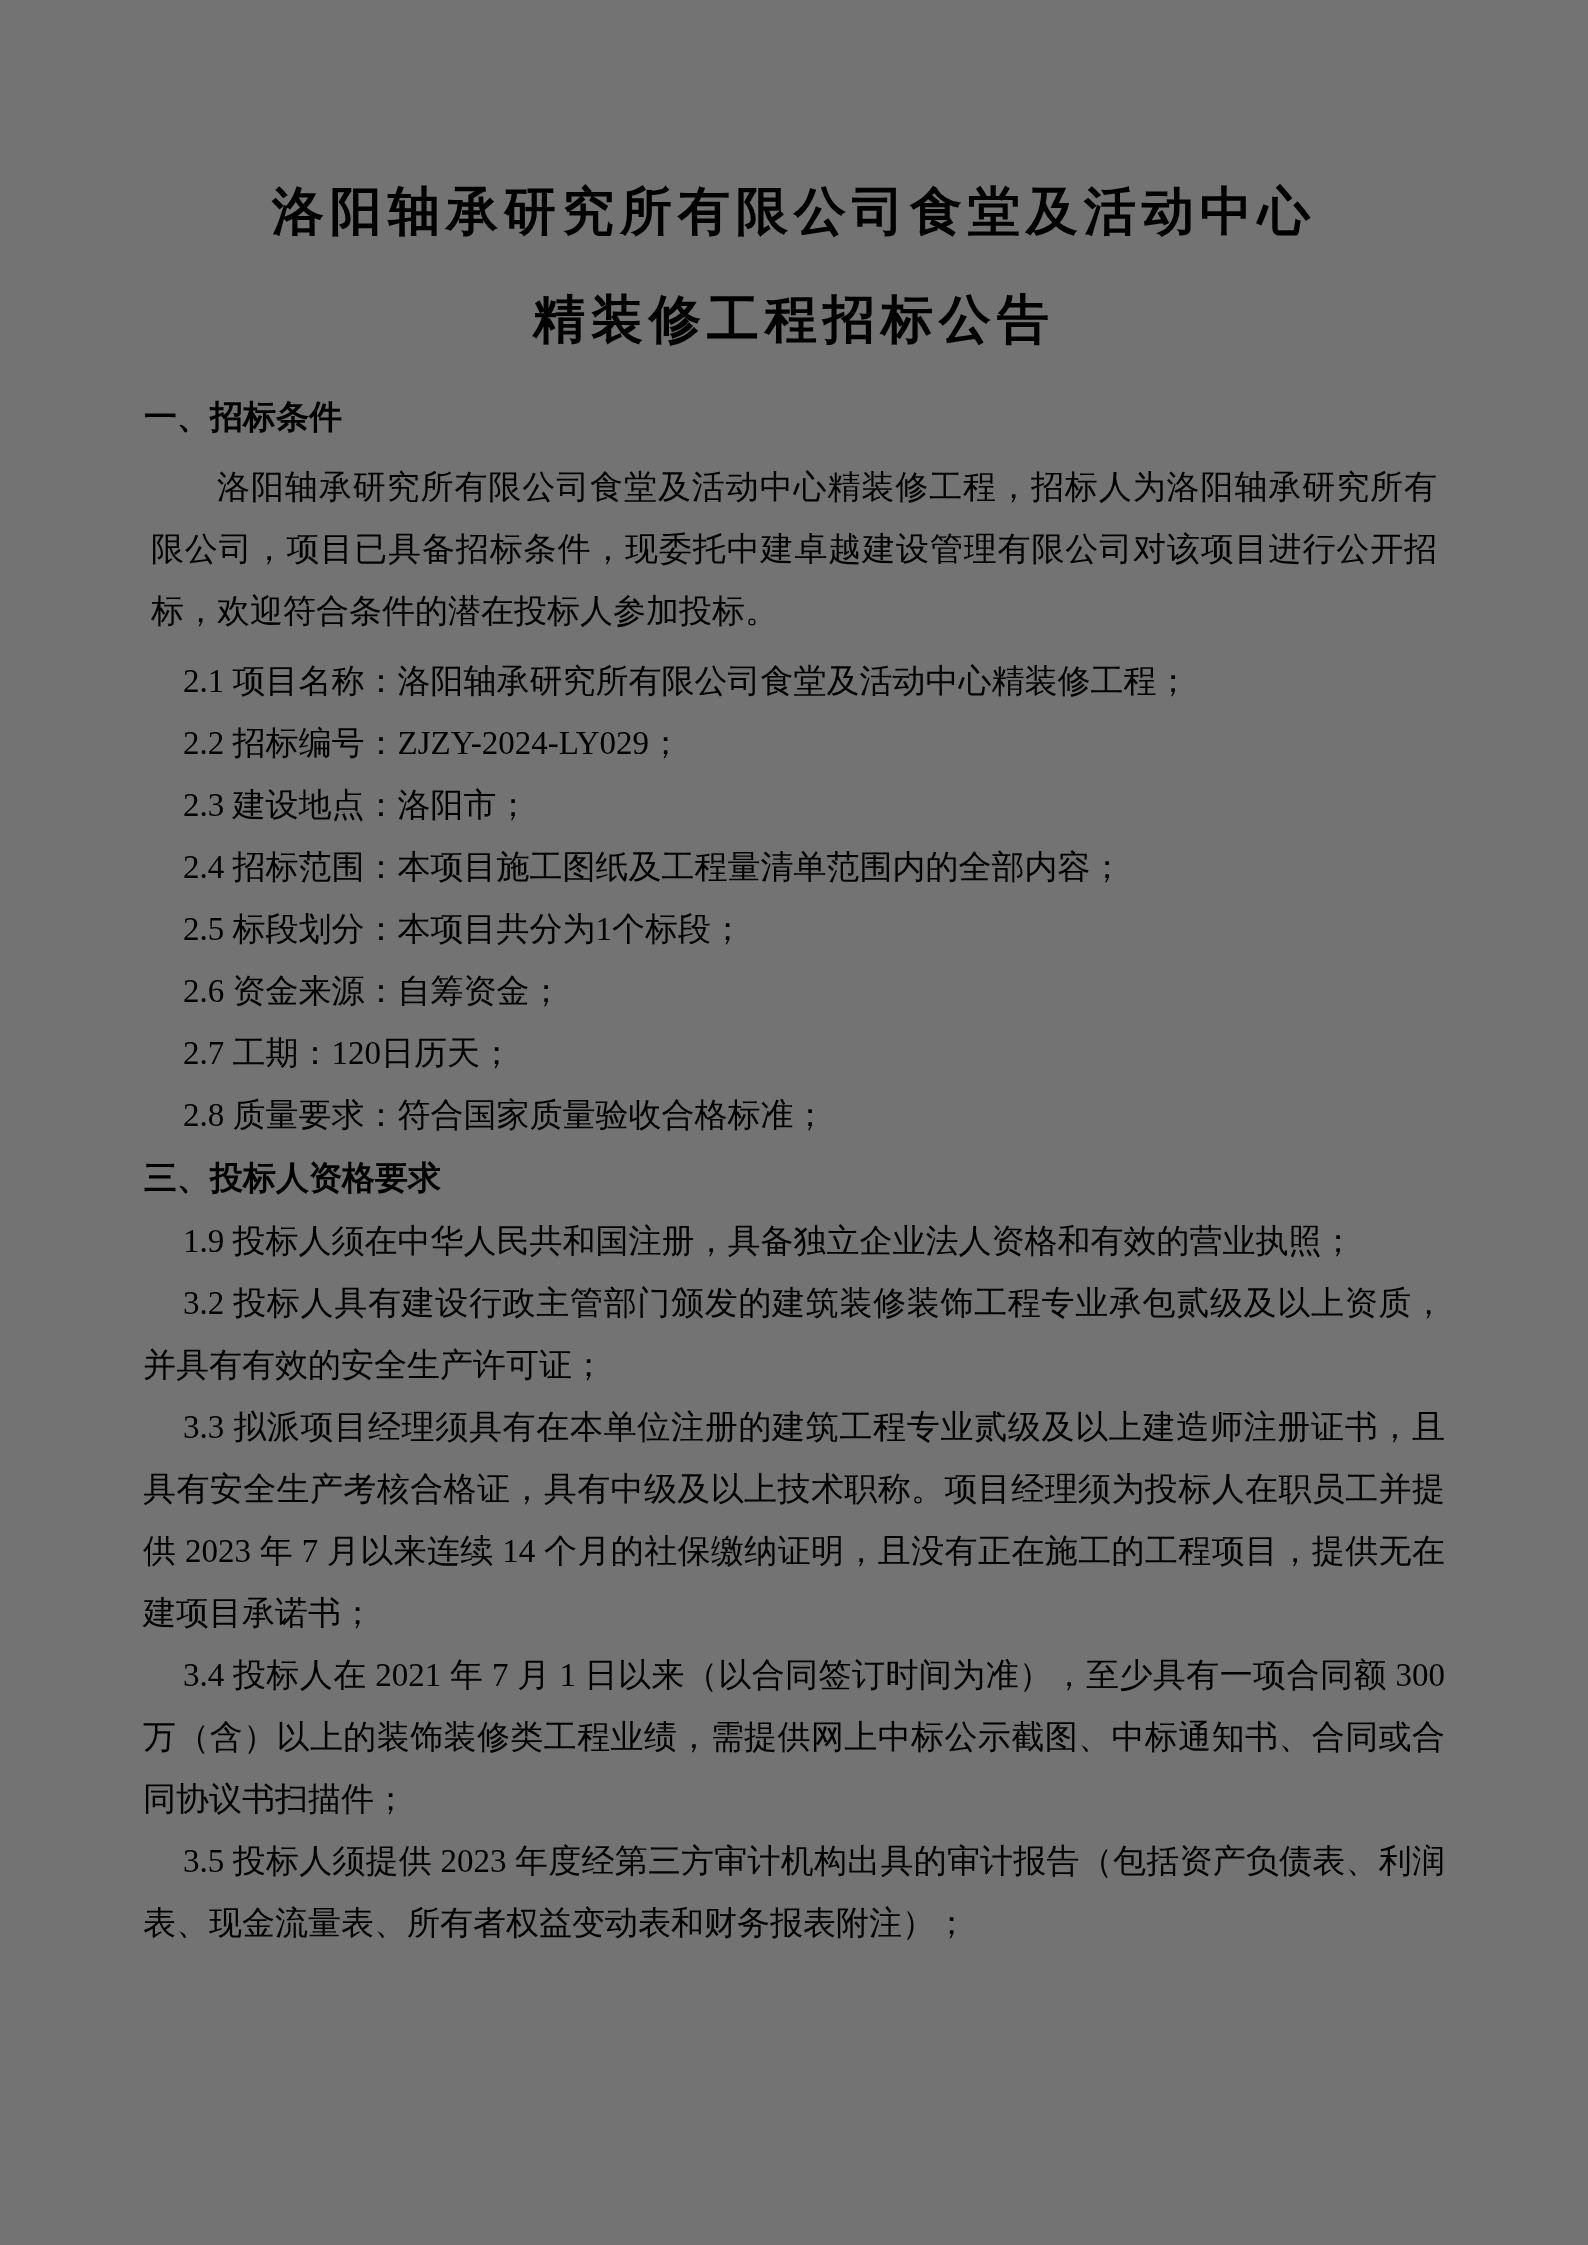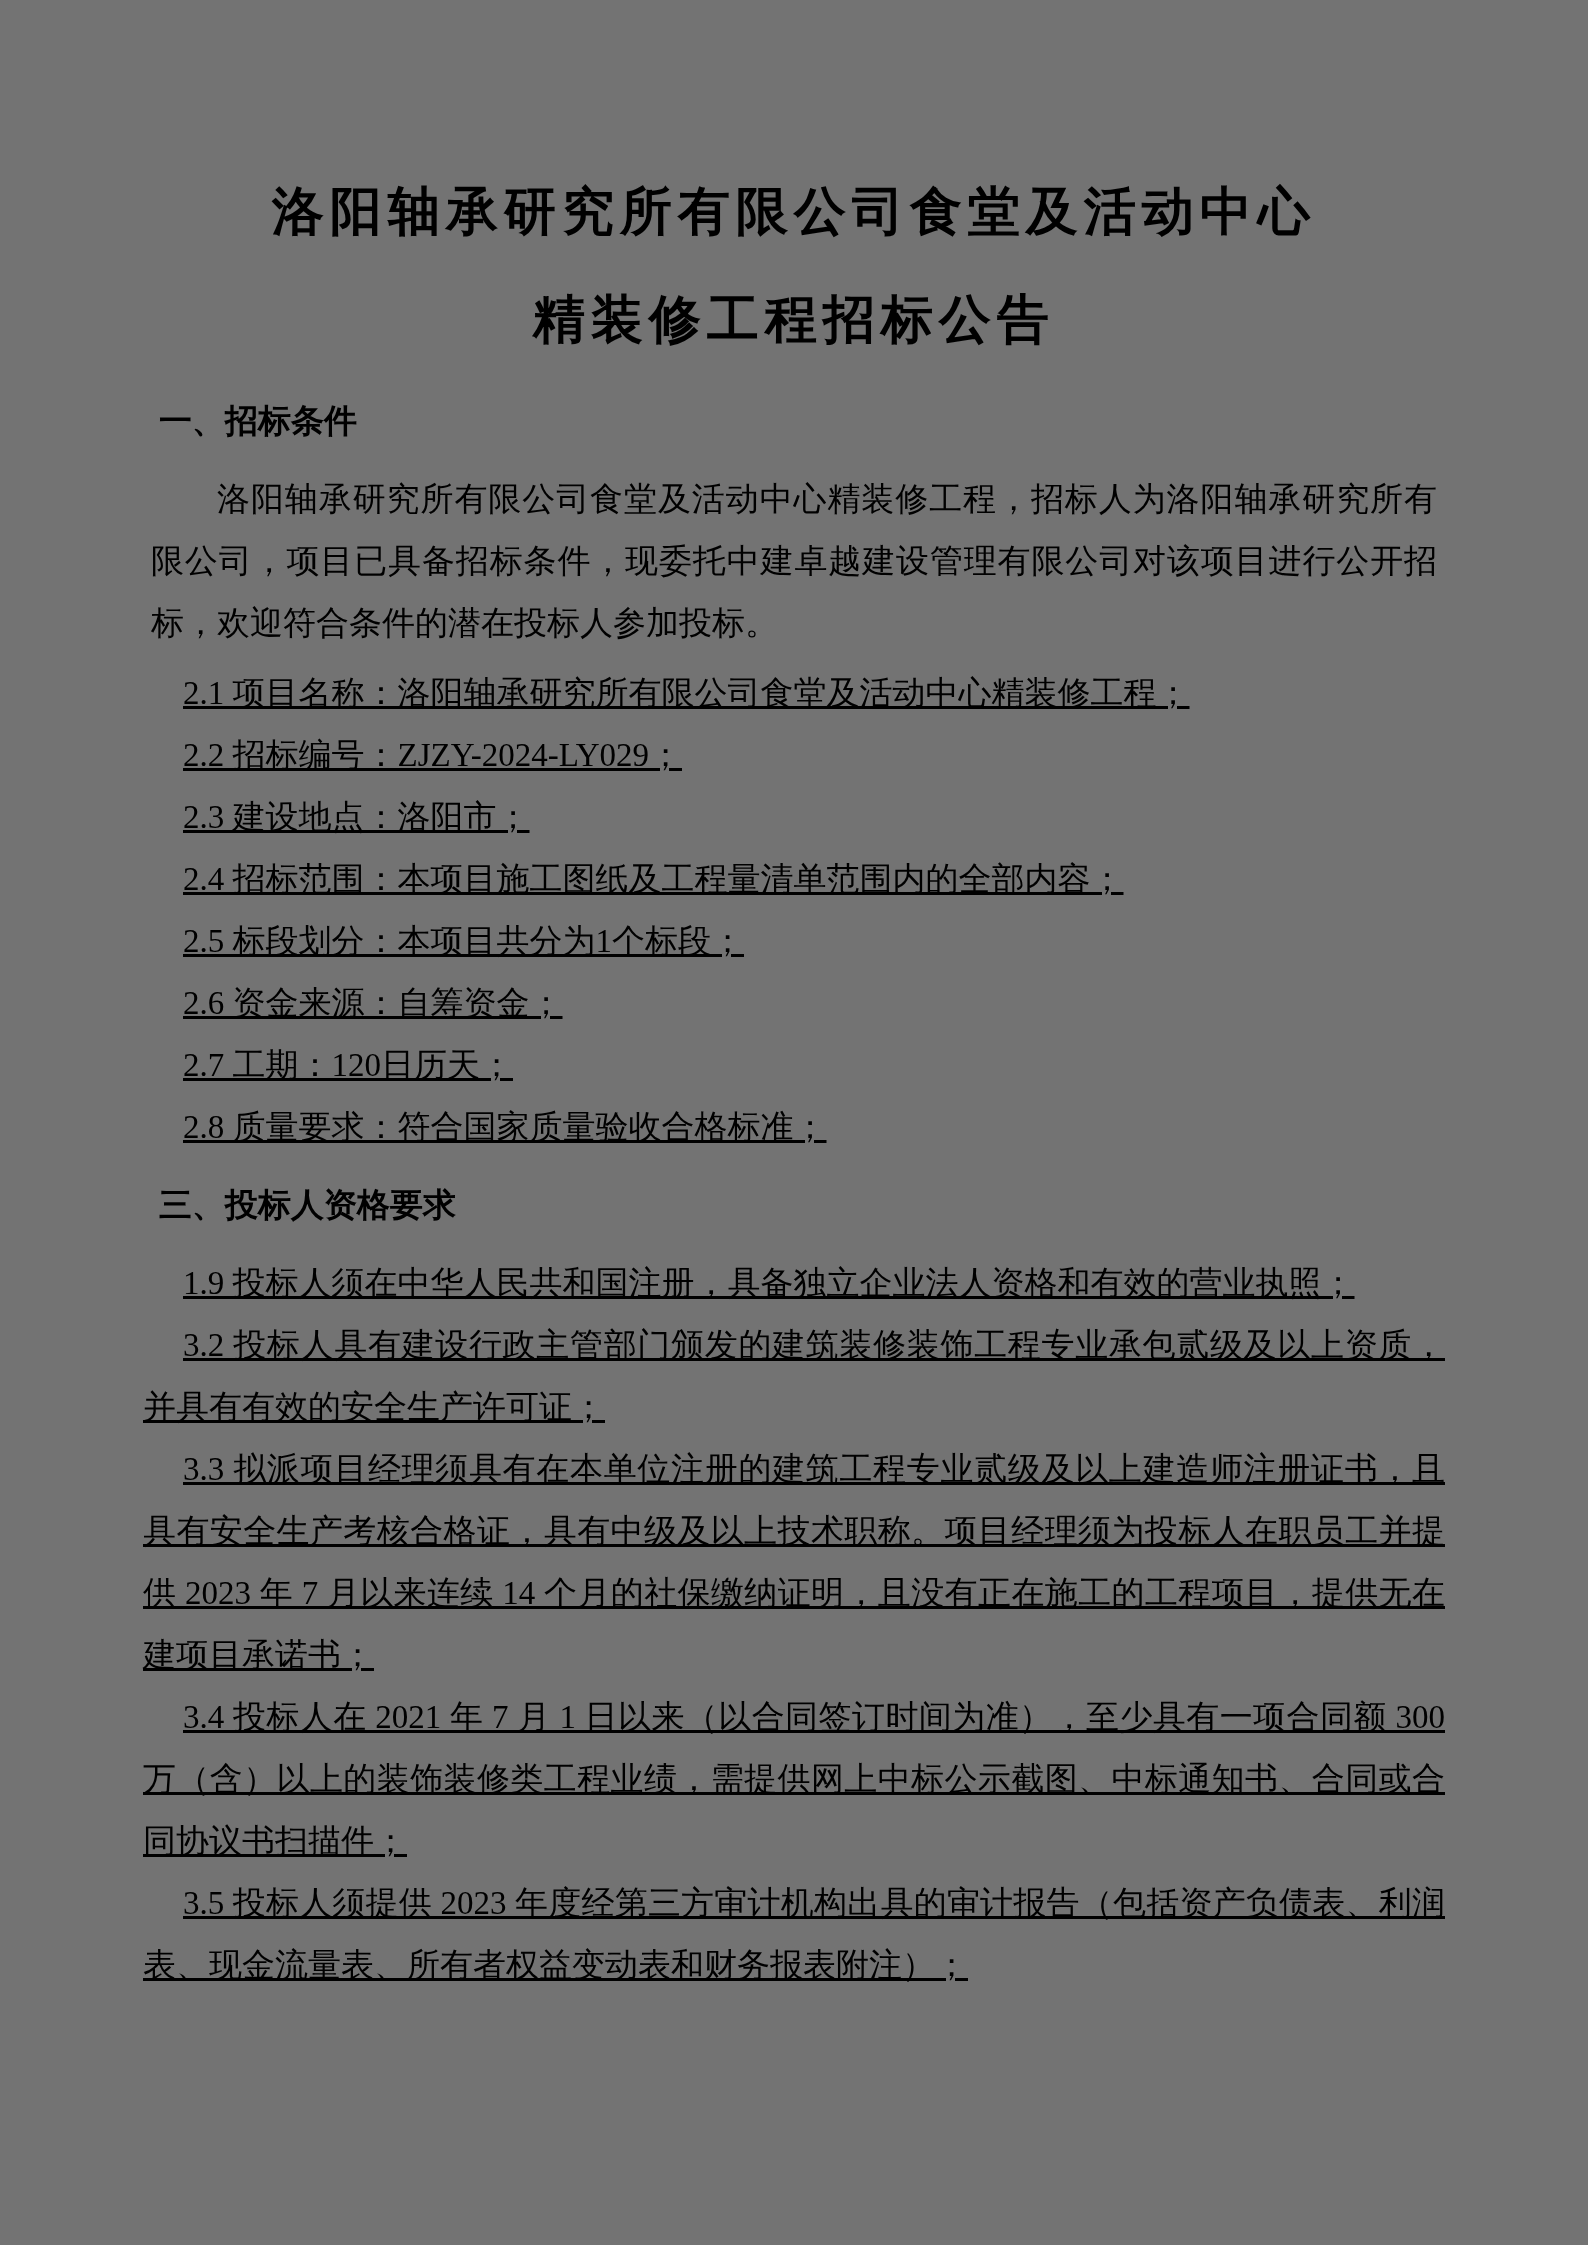--- a/index.html
+++ b/index.html
@@ -31,32 +31,31 @@
   }
   .doc-body {
     font-size: 33px;
     line-height: 62px;
   }
   .section-heading {
     font-family: "Liberation Sans", "DejaVu Sans", sans-serif;
     font-weight: bold;
     font-size: 33px;
     line-height: 62px;
-    margin: 16px;
+    margin: 1px;
   }
   p.prose {
     margin: 8px;
     text-align: justify;
     text-indent: 66px;
   }
   p.item {
     margin: 0;
     text-align: justify;
     text-indent: 40px;
-    text-decoration: underline;
   }
 </style>
 </head>
 <body>
 
 <div class="page">
 
   <h1 class="doc-title">
     <span class="title-line">洛阳轴承研究所有限公司食堂及活动中心</span>
     <span class="title-line">精装修工程招标公告</span>

